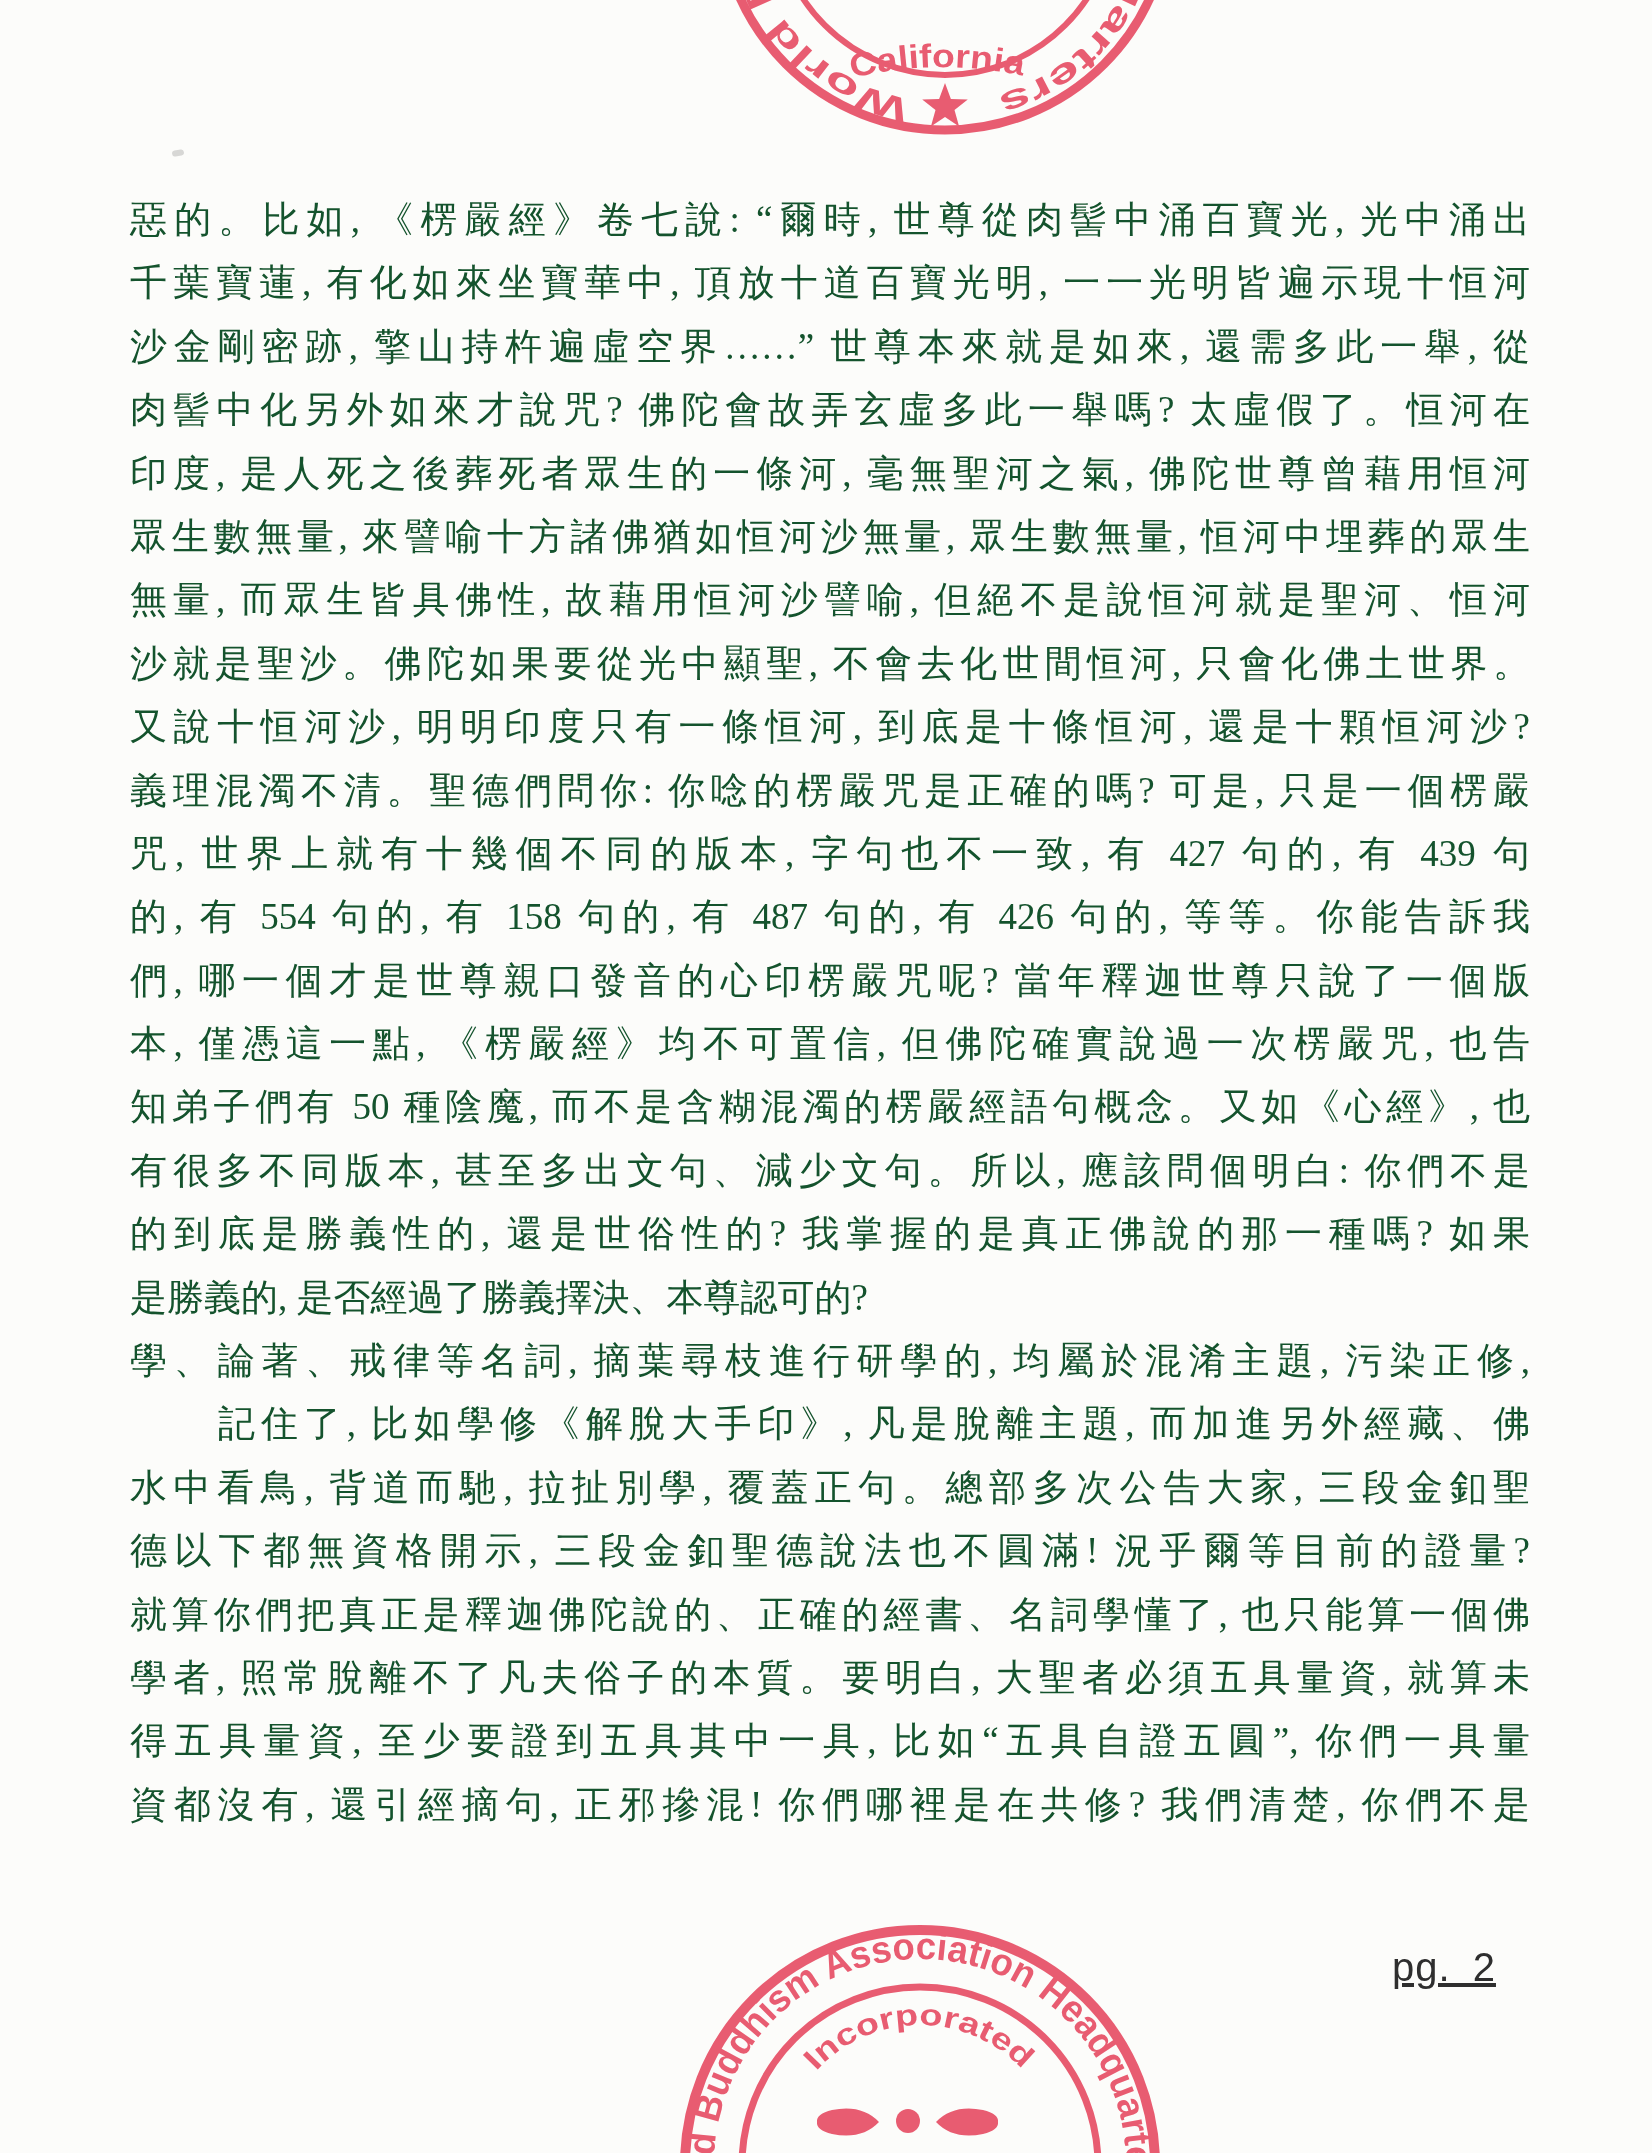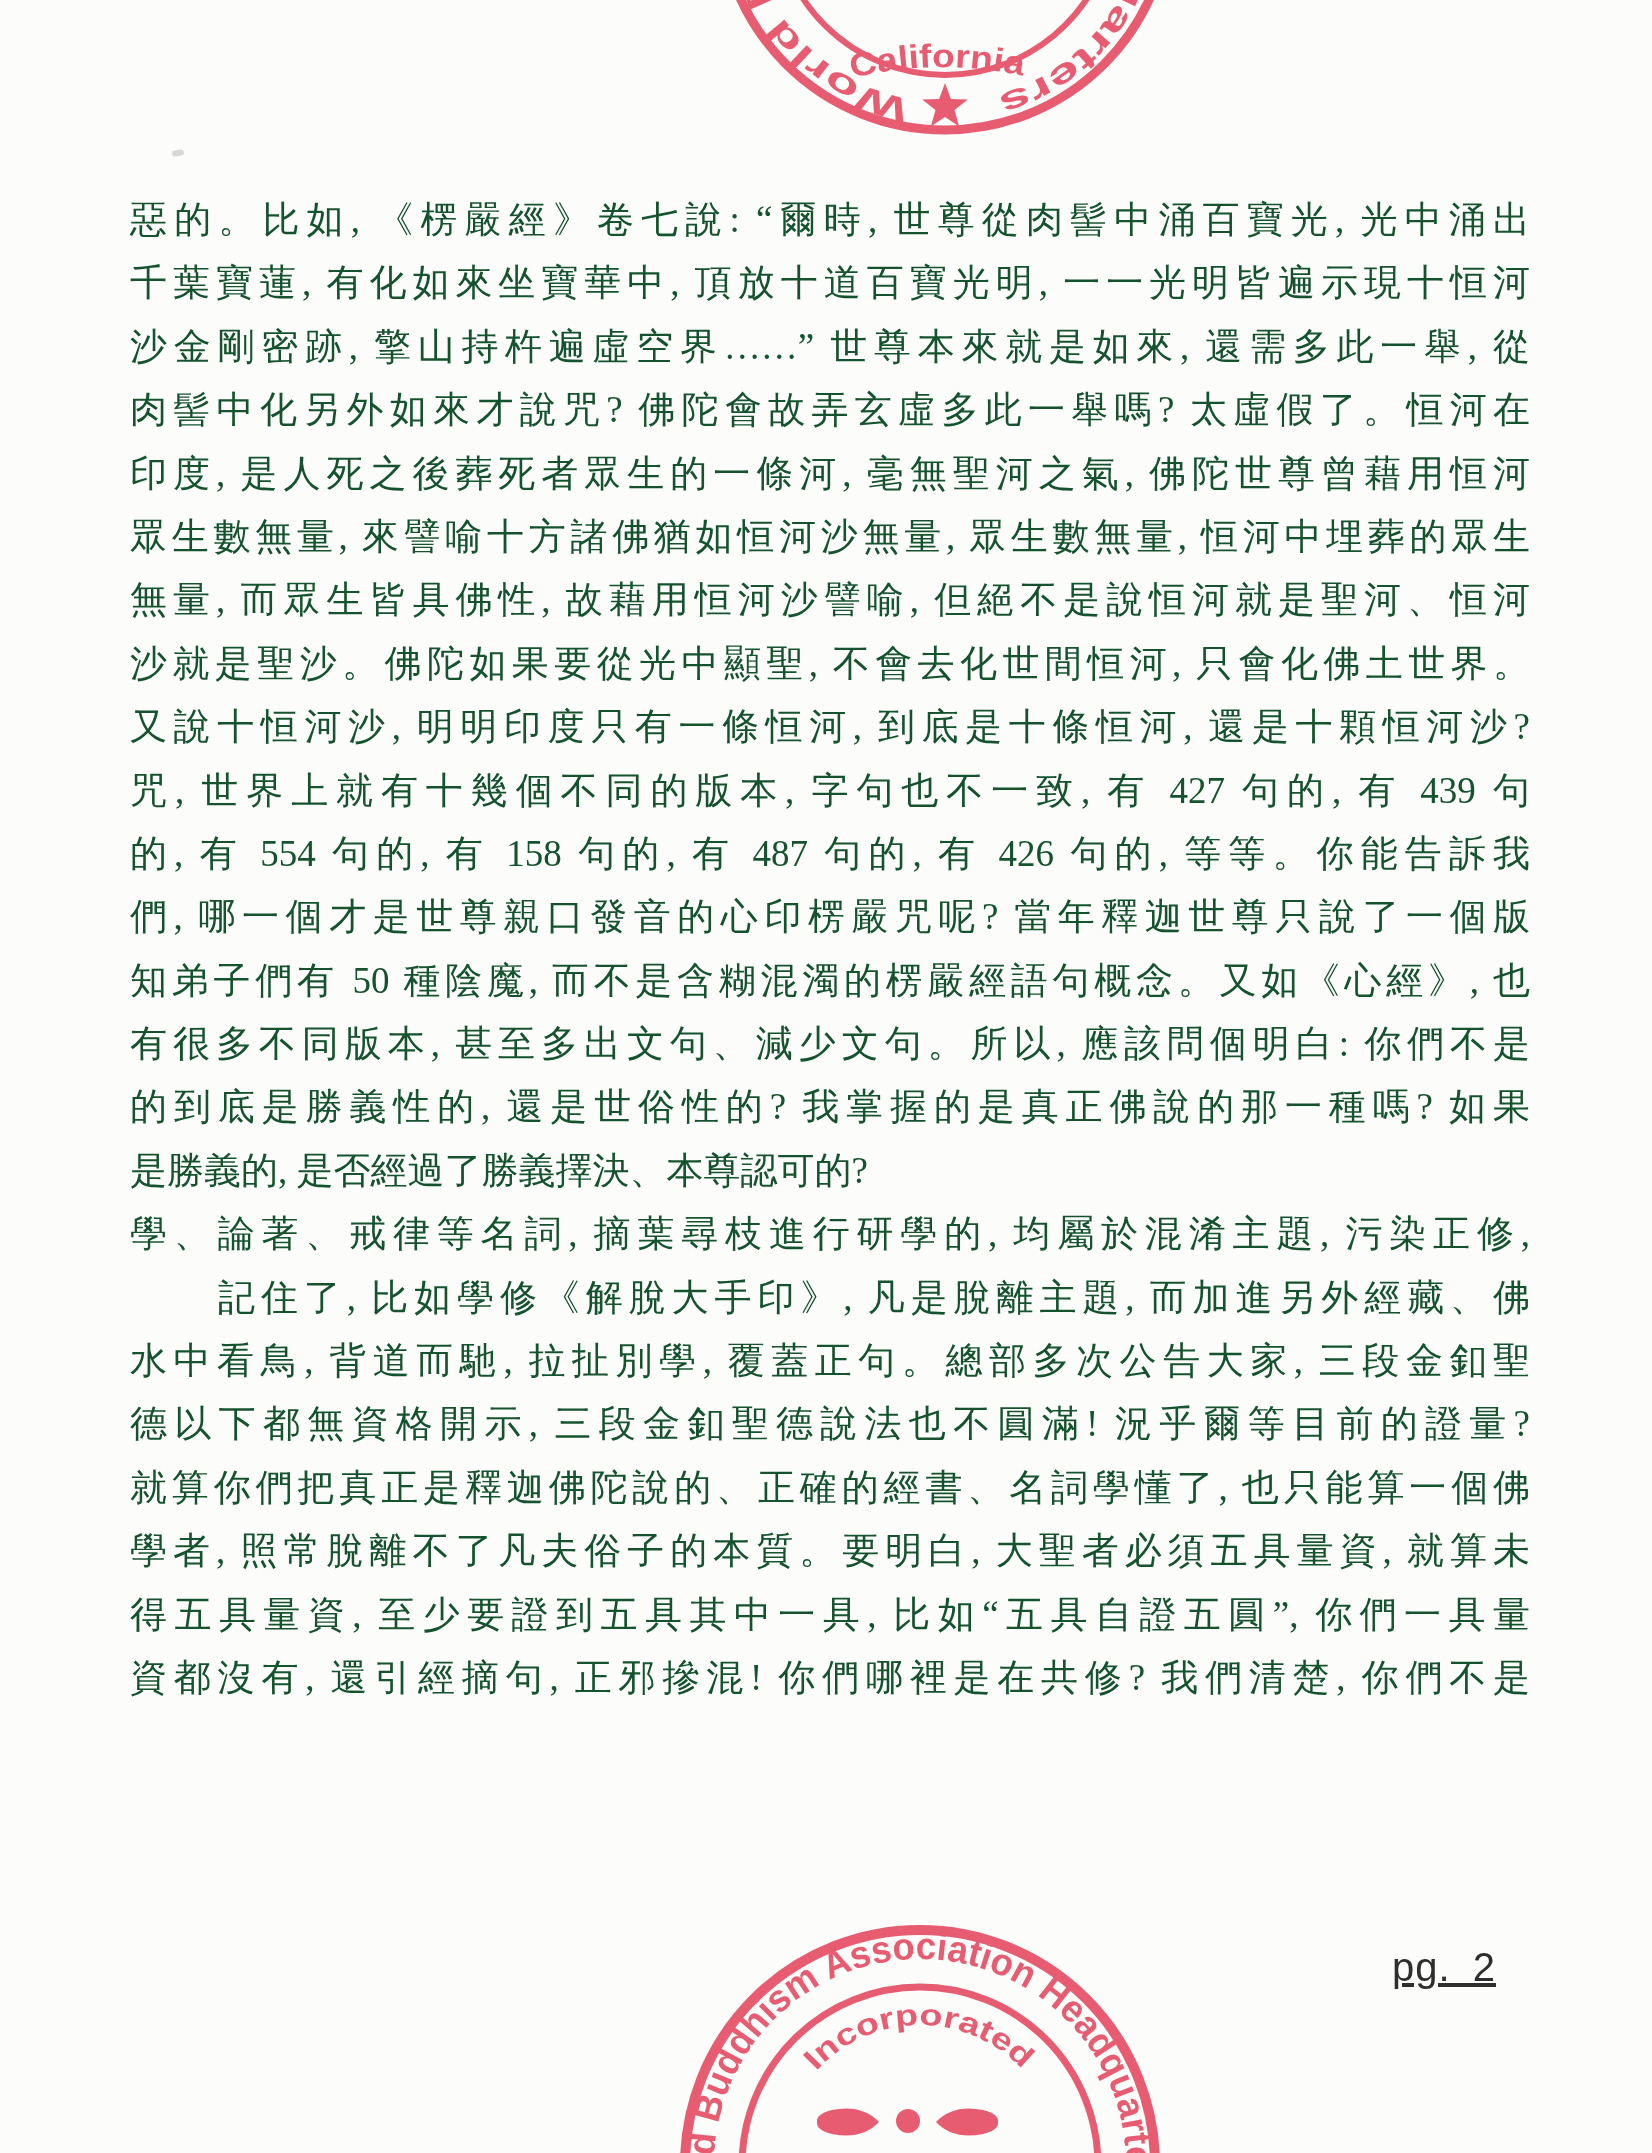--- a/index.html
+++ b/index.html
@@ -61,23 +61,25 @@
   <div class="body-text">
       <div class="line">惡的。比如, 《楞嚴經》卷七說: “爾時, 世尊從肉髻中涌百寶光, 光中涌出</div>
       <div class="line">千葉寶蓮, 有化如來坐寶華中, 頂放十道百寶光明, 一一光明皆遍示現十恒河</div>
       <div class="line">沙金剛密跡, 擎山持杵遍虛空界……” 世尊本來就是如來, 還需多此一舉, 從</div>
       <div class="line">肉髻中化另外如來才說咒? 佛陀會故弄玄虛多此一舉嗎? 太虛假了。恒河在</div>
       <div class="line">印度, 是人死之後葬死者眾生的一條河, 毫無聖河之氣, 佛陀世尊曾藉用恒河</div>
       <div class="line">眾生數無量, 來譬喻十方諸佛猶如恒河沙無量, 眾生數無量, 恒河中埋葬的眾生</div>
       <div class="line">無量, 而眾生皆具佛性, 故藉用恒河沙譬喻, 但絕不是說恒河就是聖河、恒河</div>
       <div class="line">沙就是聖沙。佛陀如果要從光中顯聖, 不會去化世間恒河, 只會化佛土世界。</div>
       <div class="line">又說十恒河沙, 明明印度只有一條恒河, 到底是十條恒河, 還是十顆恒河沙?</div>
+      <div class="line">義理混濁不清。聖德們問你: 你唸的楞嚴咒是正確的嗎? 可是, 只是一個楞嚴</div>
       <div class="line">咒, 世界上就有十幾個不同的版本, 字句也不一致, 有 427 句的, 有 439 句</div>
       <div class="line">的, 有 554 句的, 有 158 句的, 有 487 句的, 有 426 句的, 等等。你能告訴我</div>
       <div class="line">們, 哪一個才是世尊親口發音的心印楞嚴咒呢? 當年釋迦世尊只說了一個版</div>
+      <div class="line">本, 僅憑這一點, 《楞嚴經》均不可置信, 但佛陀確實說過一次楞嚴咒, 也告</div>
       <div class="line">知弟子們有 50 種陰魔, 而不是含糊混濁的楞嚴經語句概念。又如《心經》, 也</div>
       <div class="line">有很多不同版本, 甚至多出文句、減少文句。所以, 應該問個明白: 你們不是</div>
       <div class="line">的到底是勝義性的, 還是世俗性的? 我掌握的是真正佛說的那一種嗎? 如果</div>
       <div class="line last">是勝義的, 是否經過了勝義擇決、本尊認可的?</div>
       <div class="line">學、論著、戒律等名詞, 摘葉尋枝進行研學的, 均屬於混淆主題, 污染正修,</div>
       <div class="line indent">記住了, 比如學修《解脫大手印》, 凡是脫離主題, 而加進另外經藏、佛</div>
       <div class="line">水中看鳥, 背道而馳, 拉扯別學, 覆蓋正句。總部多次公告大家, 三段金釦聖</div>
       <div class="line">德以下都無資格開示, 三段金釦聖德說法也不圓滿! 況乎爾等目前的證量?</div>
       <div class="line">就算你們把真正是釋迦佛陀說的、正確的經書、名詞學懂了, 也只能算一個佛</div>
       <div class="line">學者, 照常脫離不了凡夫俗子的本質。要明白, 大聖者必須五具量資, 就算未</div>

